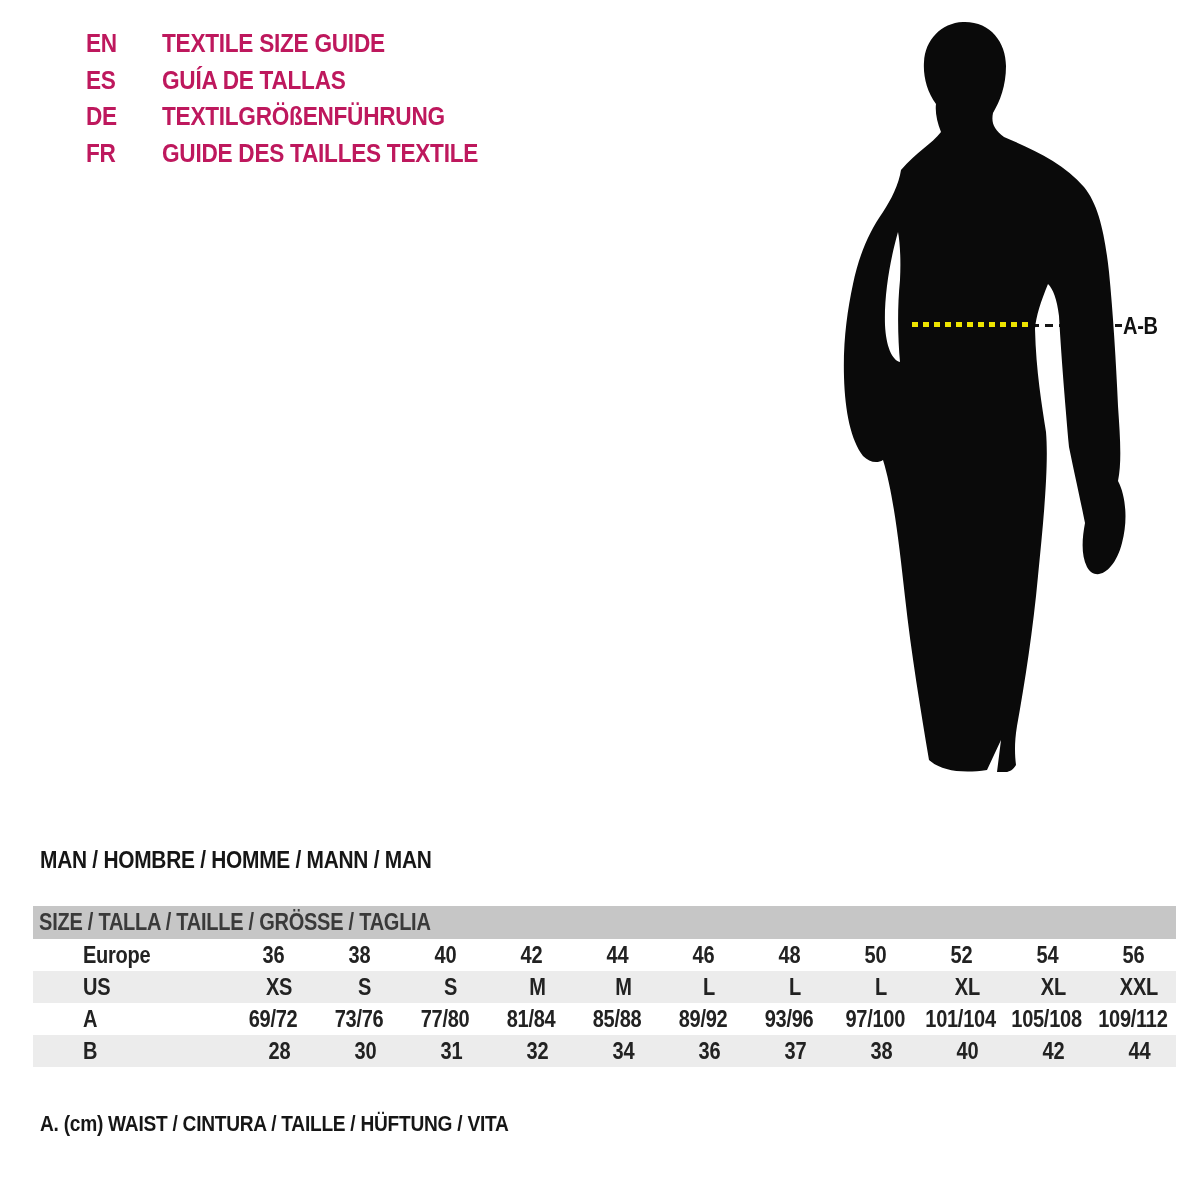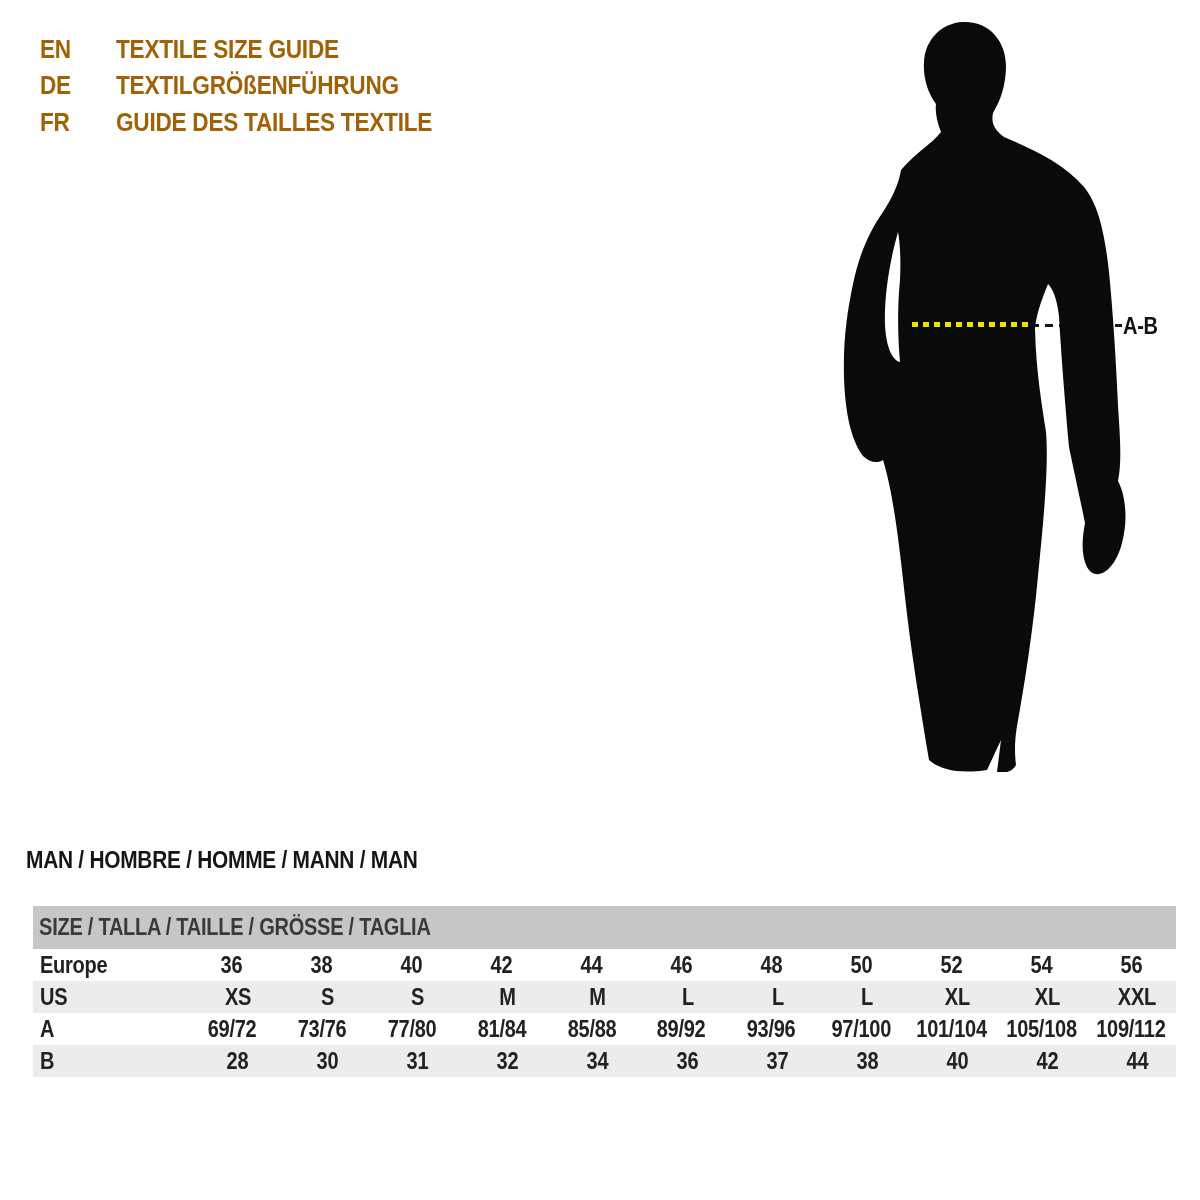--- a/index.html
+++ b/index.html
@@ -29,25 +29,26 @@
   }
 
   
   .lang-block {
     position: absolute;
     left: 40px;
     top: 28px;
   }
   .lang-line {
     display: flex;
-    align-items: flex-end;
+    align-items: flex-start;
     height: 36.5px;
     font-size: 26px;
     font-weight: bold;
-    color: #a16207;
+    color: #be185d;
+    margin-left: 46px;
   }
   .lang-code { width: 76px; }
 
   .category {
     position: absolute;
     left: 40px;
     top: 221px;
     font-size: 27px;
     font-weight: bold;
     color: #161616;
@@ -85,37 +86,37 @@
     left: 1123px;
     top: 313px;
     font-size: 23px;
     font-weight: bold;
     color: #111111;
     z-index: 3;
   }
 
   .man-heading {
     position: absolute;
-    left: 26px;
+    left: 40px;
     top: 846px;
     font-size: 24px;
     font-weight: bold;
     color: #161616;
   }
 
   
   .size-table {
     position: absolute;
     left: 33px;
     top: 906px;
     width: 1143px;
     color: #222222;
   }
   .thead {
-    height: 43px;
+    height: 33px;
     background: #c6c6c6;
     display: flex;
     align-items: center;
     font-size: 23px;
     font-weight: bold;
     color: #3a3a3a;
   }
   .thead .cond { padding-left: 7px; }
   .trow {
     height: 32px;
@@ -124,20 +125,21 @@
     font-size: 23px;
     font-weight: bold;
     color: #222222;
   }
   .trow.alt { background: #ececec; gap: 12px; }
   .tlabel {
     width: 154px;
     box-sizing: border-box;
     padding-left: 7px;
     flex: none;
+    margin-left: 43px;
   }
   .tcell {
     flex: 1;
     text-align: center;
   }
 
   .footnote {
     position: absolute;
     left: 40px;
     font-size: 22px;
@@ -149,20 +151,24 @@
 </style>
 </head>
 <body>
 
 <div class="page">
 
   <div class="lang-block">
     <div class="lang-line">
       <span class="lang-code"><span class="cond">EN</span></span>
       <span class="cond">TEXTILE SIZE GUIDE</span>
+    </div>
+    <div class="lang-line">
+      <span class="lang-code"><span class="cond">ES</span></span>
+      <span class="cond">GUÍA DE TALLAS</span>
     </div>
     <div class="lang-line">
       <span class="lang-code"><span class="cond">DE</span></span>
       <span class="cond">TEXTILGRÖßENFÜHRUNG</span>
     </div>
     <div class="lang-line">
       <span class="lang-code"><span class="cond">FR</span></span>
       <span class="cond">GUIDE DES TAILLES TEXTILE</span>
     </div>
   </div>
@@ -276,14 +282,15 @@
       <span class="tcell"><span class="cond-c">34</span></span>
       <span class="tcell"><span class="cond-c">36</span></span>
       <span class="tcell"><span class="cond-c">37</span></span>
       <span class="tcell"><span class="cond-c">38</span></span>
       <span class="tcell"><span class="cond-c">40</span></span>
       <span class="tcell"><span class="cond-c">42</span></span>
       <span class="tcell"><span class="cond-c">44</span></span>
     </div>
   </div>
 
+  <div class="footnote footnote-a"><span class="cond">A. (cm) WAIST / CINTURA / TAILLE / HÜFTUNG / VITA</span></div>
 
 </div>
 
 </body></html>

